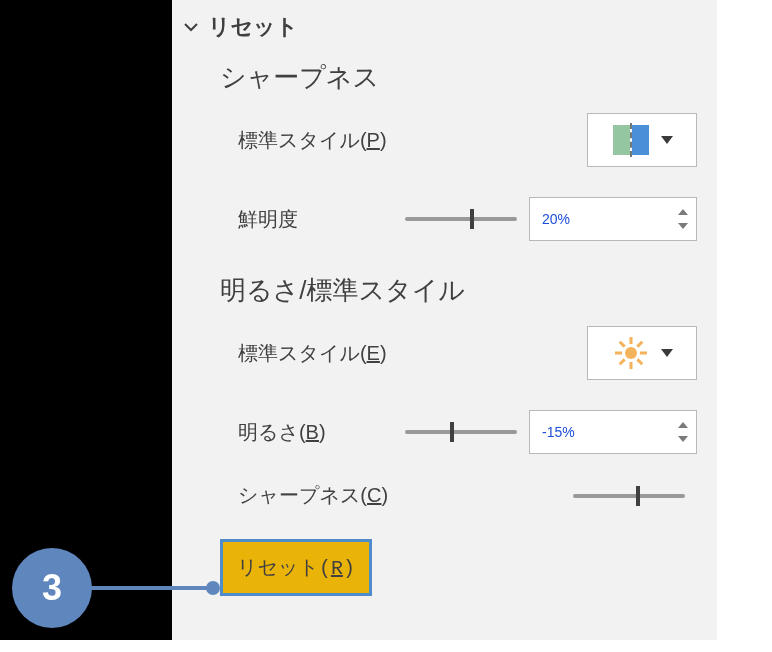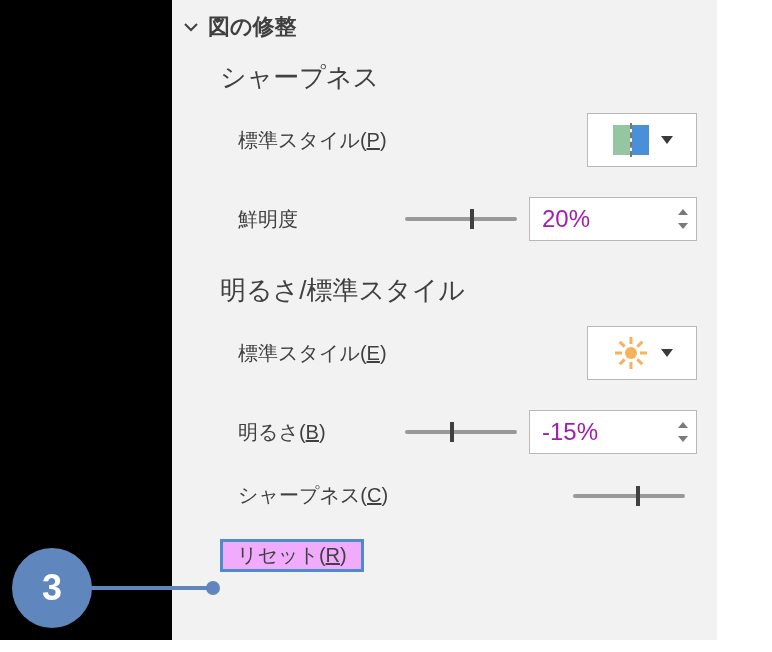--- a/index.html
+++ b/index.html
@@ -86,25 +86,25 @@
       height: 44px;
       background: #fff;
       border: 1px solid #b8b8b8;
       display: flex;
       align-items: center;
       padding: 0 8px 0 12px;
     }
     .spinbox input {
       border: none;
       background: transparent;
-      font-size: 24px;
+      font-size: 14px;
       width: 100%;
       outline: none;
       font-family: inherit;
-      color: #a21caf;
+      color: #1d4ed8;
     }
     .spin-arrows {
       display: flex;
       flex-direction: column;
       gap: 6px;
       margin-left: auto;
     }
     .spin-arrows .arr {
       width: 10px; height: 8px;
       display: flex; align-items: center; justify-content: center;
@@ -137,25 +137,26 @@
       border-left: 5px solid transparent;
       border-right: 5px solid transparent;
     }
     .tiny-up { border-bottom: 6px solid #7a7a7a; }
     .tiny-down { border-top: 6px solid #7a7a7a; }
     .row-preset { padding-bottom: 30px; text-align: right; }
     .reset-btn {
       margin-left: 48px;
       margin-top: 2px;
       display: inline-block;
-      padding: 0 14px;
+      padding: 12px 14px;
       border: 3px solid #4e8dc9;
-      background: #f0abfc;
+      background: #eab308;
       font-size: 20px;
       cursor: pointer;
+      font-family: Liberation Mono, monospace;
     }
     
     .callout {
       position: absolute;
       left: 12px;
       top: 548px;
       display: flex;
       align-items: center;
     }
     .badge {
@@ -213,21 +214,21 @@
 <div class="blackbar"></div>
 
 <div class="panel">
 
   <div class="section-header">
     <span class="chev">
       <svg viewBox="0 0 16 16">
           <path d="M2 5 L8 11 L14 5" fill="none" stroke="#404040" stroke-width="2"></path>
         </svg>
     </span>
-    <span>図の修整</span>
+    <span>リセット</span>
   </div>
 
   
   <div class="subheader">シャープネス</div>
 
   <div class="row row-preset">
     <span class="label">
       <span>標準スタイル(</span><span class="mnemonic">P</span><span>)</span>
     </span>
     <div class="dropdown-btn">

